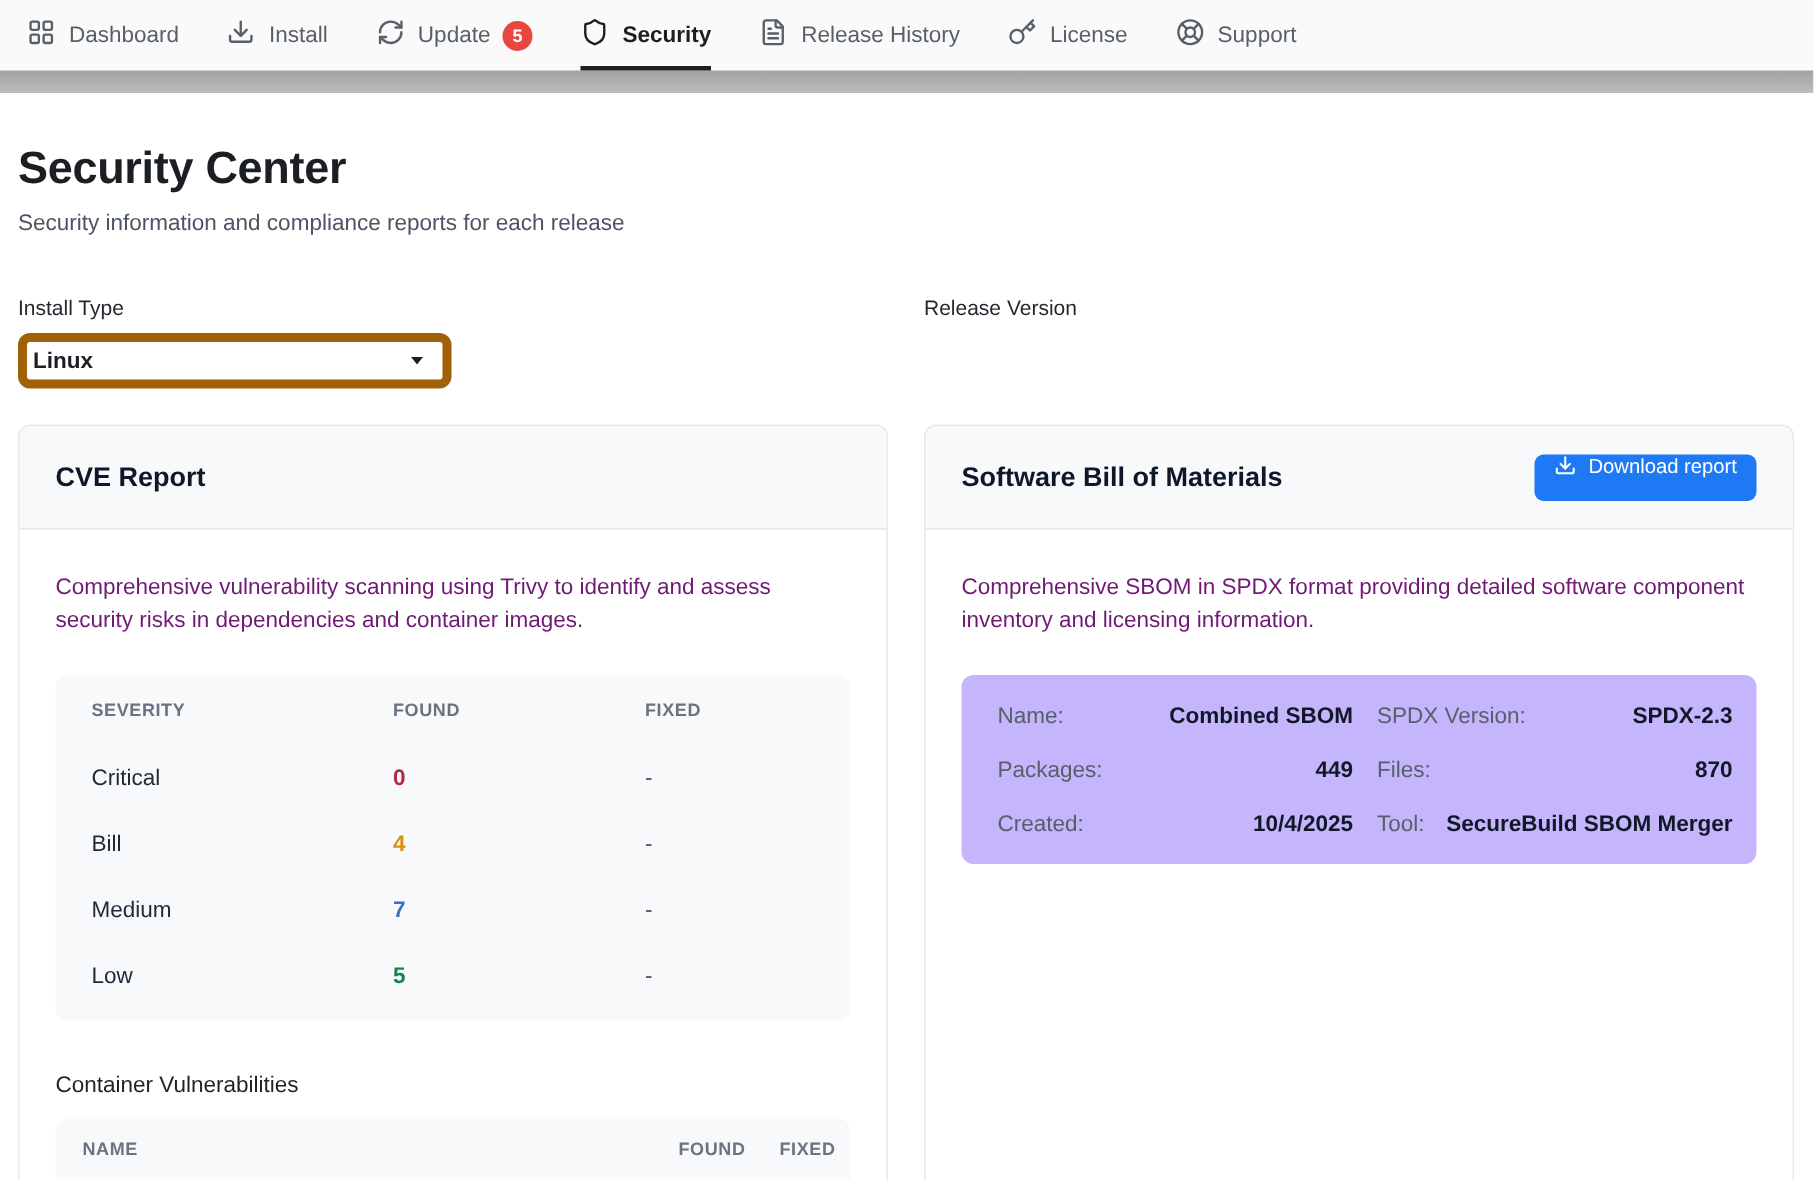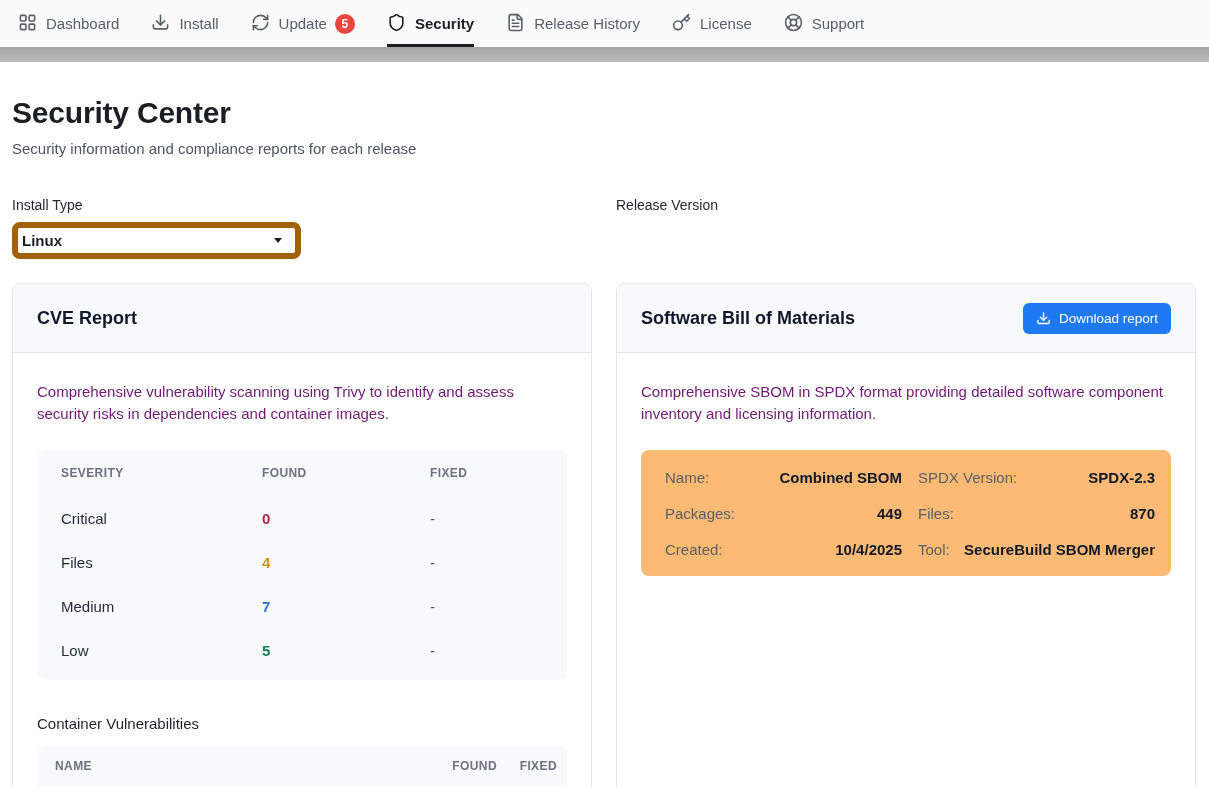--- a/index.html
+++ b/index.html
@@ -75,30 +75,30 @@
   
   .cv-title { margin-top:35px; font-size:15px; font-weight:400; color:#1f2328; }
   .cv-head {
     margin-top:14px; background:#f8f9fa; border-radius:8px 8px 0 0; height:40px;
     display:grid; grid-template-columns:1fr 76px 60px; align-items:center; padding:0 10px 0 18px;
   }
   .cv-head span { font-size:12px; font-weight:700; color:#6b7280; letter-spacing:0.4px; }
   .cv-head .r { text-align:right; }
 
   
-  .sbom-grid { margin-top:26px; background:#fdba74; border-radius:8px; padding:9px 16px 9px 24px; }
+  .sbom-grid { margin-top:26px; background:#c4b5fd; border-radius:8px; padding:9px 16px 9px 24px; }
   .sbom-row { display:grid; grid-template-columns:1fr 1fr; column-gap:16px; height:36px; align-items:center; }
   .sbom-cell { display:flex; align-items:center; justify-content:space-between; gap:10px; }
   .sbom-label { font-size:15px; color:#57606a; white-space:nowrap; }
   .sbom-value { font-size:15px; font-weight:700; color:#111827; text-align:right; white-space:nowrap; }
 
   
   .btn-download {
     background:#1e7af4; color:#fff; border:none; border-radius:6px; height:31px;
-    display:flex; align-items:center; gap:8px; padding:0 13px; font-size:13.5px; font-weight:500;
+    display:flex; align-items:flex-start; gap:8px; padding:0 13px; font-size:13.5px; font-weight:500;
     font-family:inherit; cursor:pointer;
   }
   .btn-download svg { stroke:#ffffff; }
 </style>
 </head>
 <body>
 
 <nav class="nav">
   <div class="nav-item">
     <span>
@@ -211,21 +211,21 @@
             <span>SEVERITY</span>
             <span>FOUND</span>
             <span>FIXED</span>
           </div>
           <div class="sev-row">
             <span class="sev-name">Critical</span>
             <span class="sev-found" style="color: rgb(176, 42, 70);">0</span>
             <span class="sev-fixed">-</span>
           </div>
           <div class="sev-row">
-            <span class="sev-name">Files</span>
+            <span class="sev-name">Bill</span>
             <span class="sev-found" style="color: rgb(214, 147, 16);">4</span>
             <span class="sev-fixed">-</span>
           </div>
           <div class="sev-row">
             <span class="sev-name">Medium</span>
             <span class="sev-found" style="color: rgb(59, 112, 201);">7</span>
             <span class="sev-fixed">-</span>
           </div>
           <div class="sev-row">
             <span class="sev-name">Low</span>

